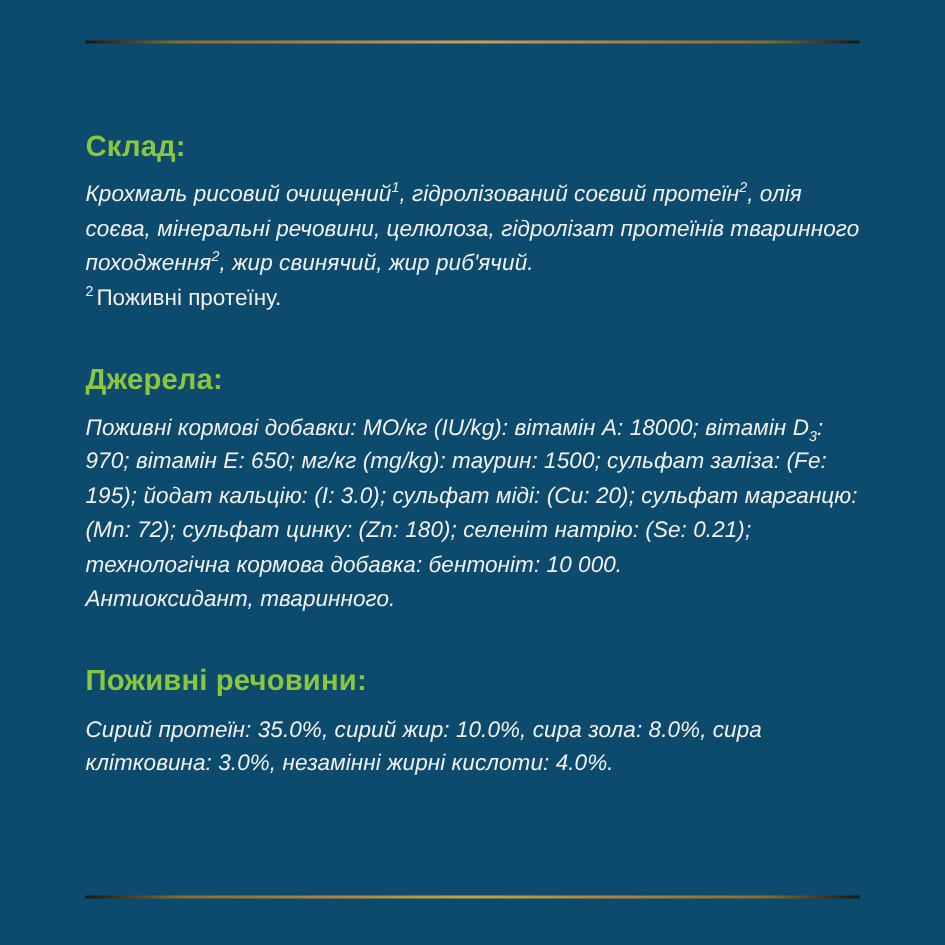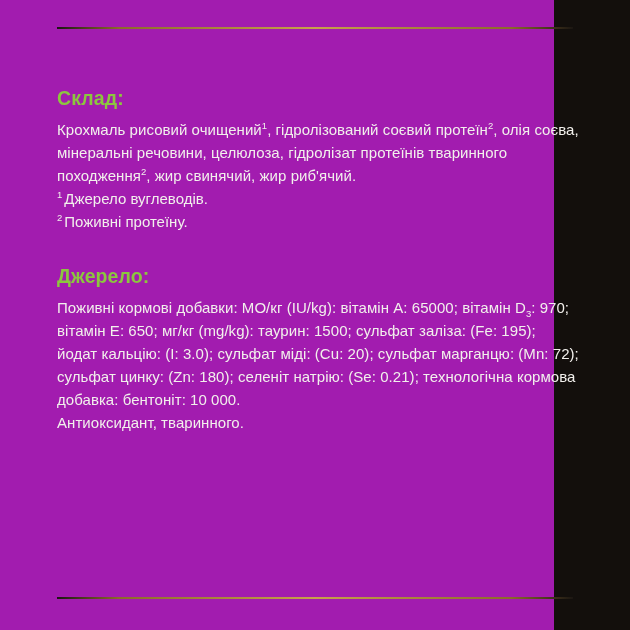--- a/index.html
+++ b/index.html
@@ -8,23 +8,23 @@
   }
   body {
     width: 630px;
     height: 630px;
     background: #130f0c;
     font-family: "Liberation Sans", sans-serif;
     overflow: hidden;
   }
   .page {
     position: relative;
-    width: 554px;
+    width: 630px;
     height: 630px;
-    background: #a21caf;
+    background: #0c4a6e;
     box-sizing: border-box;
   }
   .rule {
     position: absolute;
     left: 57px;
     width: 516px;
     height: 2px;
     background: linear-gradient(to right, #1b1612 0%, #8c6a2a 12%, #c9a14a 50%, #8c6a2a 88%, #1b1612 100%);
   }
   .rule-top { top: 27px; }
@@ -47,20 +47,21 @@
     margin: 0 0 9px 0;
     letter-spacing: 0.1px;
   }
 
   .body-text {
     color: #f2f0ec;
     font-size: 15px;
     line-height: 1.53;
     margin: 0;
     letter-spacing: 0.05px;
+    font-style: italic;
   }
 
   .gap-lg { height: 30px; }
 
   sup {
     font-size: 9.5px;
     vertical-align: super;
     line-height: 0;
   }
   sub {
@@ -86,31 +87,34 @@
 
 <div class="page">
 
   <div class="rule rule-top"></div>
 
   <div class="content">
 
     <div class="section">
       <div class="heading">Склад:</div>
       <p class="body-text"><span>Крохмаль рисовий очищений</span><sup>1</sup><span>, гідролізований соєвий протеїн</span><sup>2</sup><span>, олія соєва, мінеральні речовини, целюлоза, гідролізат протеїнів тваринного походження</span><sup>2</sup><span>, жир свинячий, жир риб'ячий.</span></p>
-      <p class="fn-line"><span class="fn-mark">1</span><span>Джерело вуглеводів.</span></p>
       <p class="fn-line"><span class="fn-mark">2</span><span>Поживні протеїну.</span></p>
     </div>
 
     <div class="gap-lg"></div>
 
     <div class="section">
-      <div class="heading">Джерело:</div>
-      <p class="body-text"><span>Поживні кормові добавки: МО/кг (IU/kg): вітамін А: 65000; вітамін D</span><sub>3</sub><span>: 970; вітамін Е: 650; мг/кг (mg/kg): таурин: 1500; сульфат заліза: (Fe: 195); йодат кальцію: (I: 3.0); сульфат міді: (Cu: 20); сульфат марганцю: (Mn: 72); сульфат цинку: (Zn: 180); селеніт натрію: (Se: 0.21); технологічна кормова добавка: бентоніт: 10 000.</span></p>
+      <div class="heading">Джерела:</div>
+      <p class="body-text"><span>Поживні кормові добавки: МО/кг (IU/kg): вітамін А: 18000; вітамін D</span><sub>3</sub><span>: 970; вітамін Е: 650; мг/кг (mg/kg): таурин: 1500; сульфат заліза: (Fe: 195); йодат кальцію: (I: 3.0); сульфат міді: (Cu: 20); сульфат марганцю: (Mn: 72); сульфат цинку: (Zn: 180); селеніт натрію: (Se: 0.21); технологічна кормова добавка: бентоніт: 10 000.</span></p>
       <p class="body-text">Антиоксидант, тваринного.</p>
     </div>
 
     <div class="gap-lg"></div>
 
+    <div class="section">
+      <div class="heading">Поживні речовини:</div>
+      <p class="body-text">Сирий протеїн: 35.0%, сирий жир: 10.0%, сира зола: 8.0%, сира клітковина: 3.0%, незамінні жирні кислоти: 4.0%.</p>
+    </div>
 
   </div>
 
   <div class="rule rule-bottom"></div>
 </div>
 
 </body></html>

